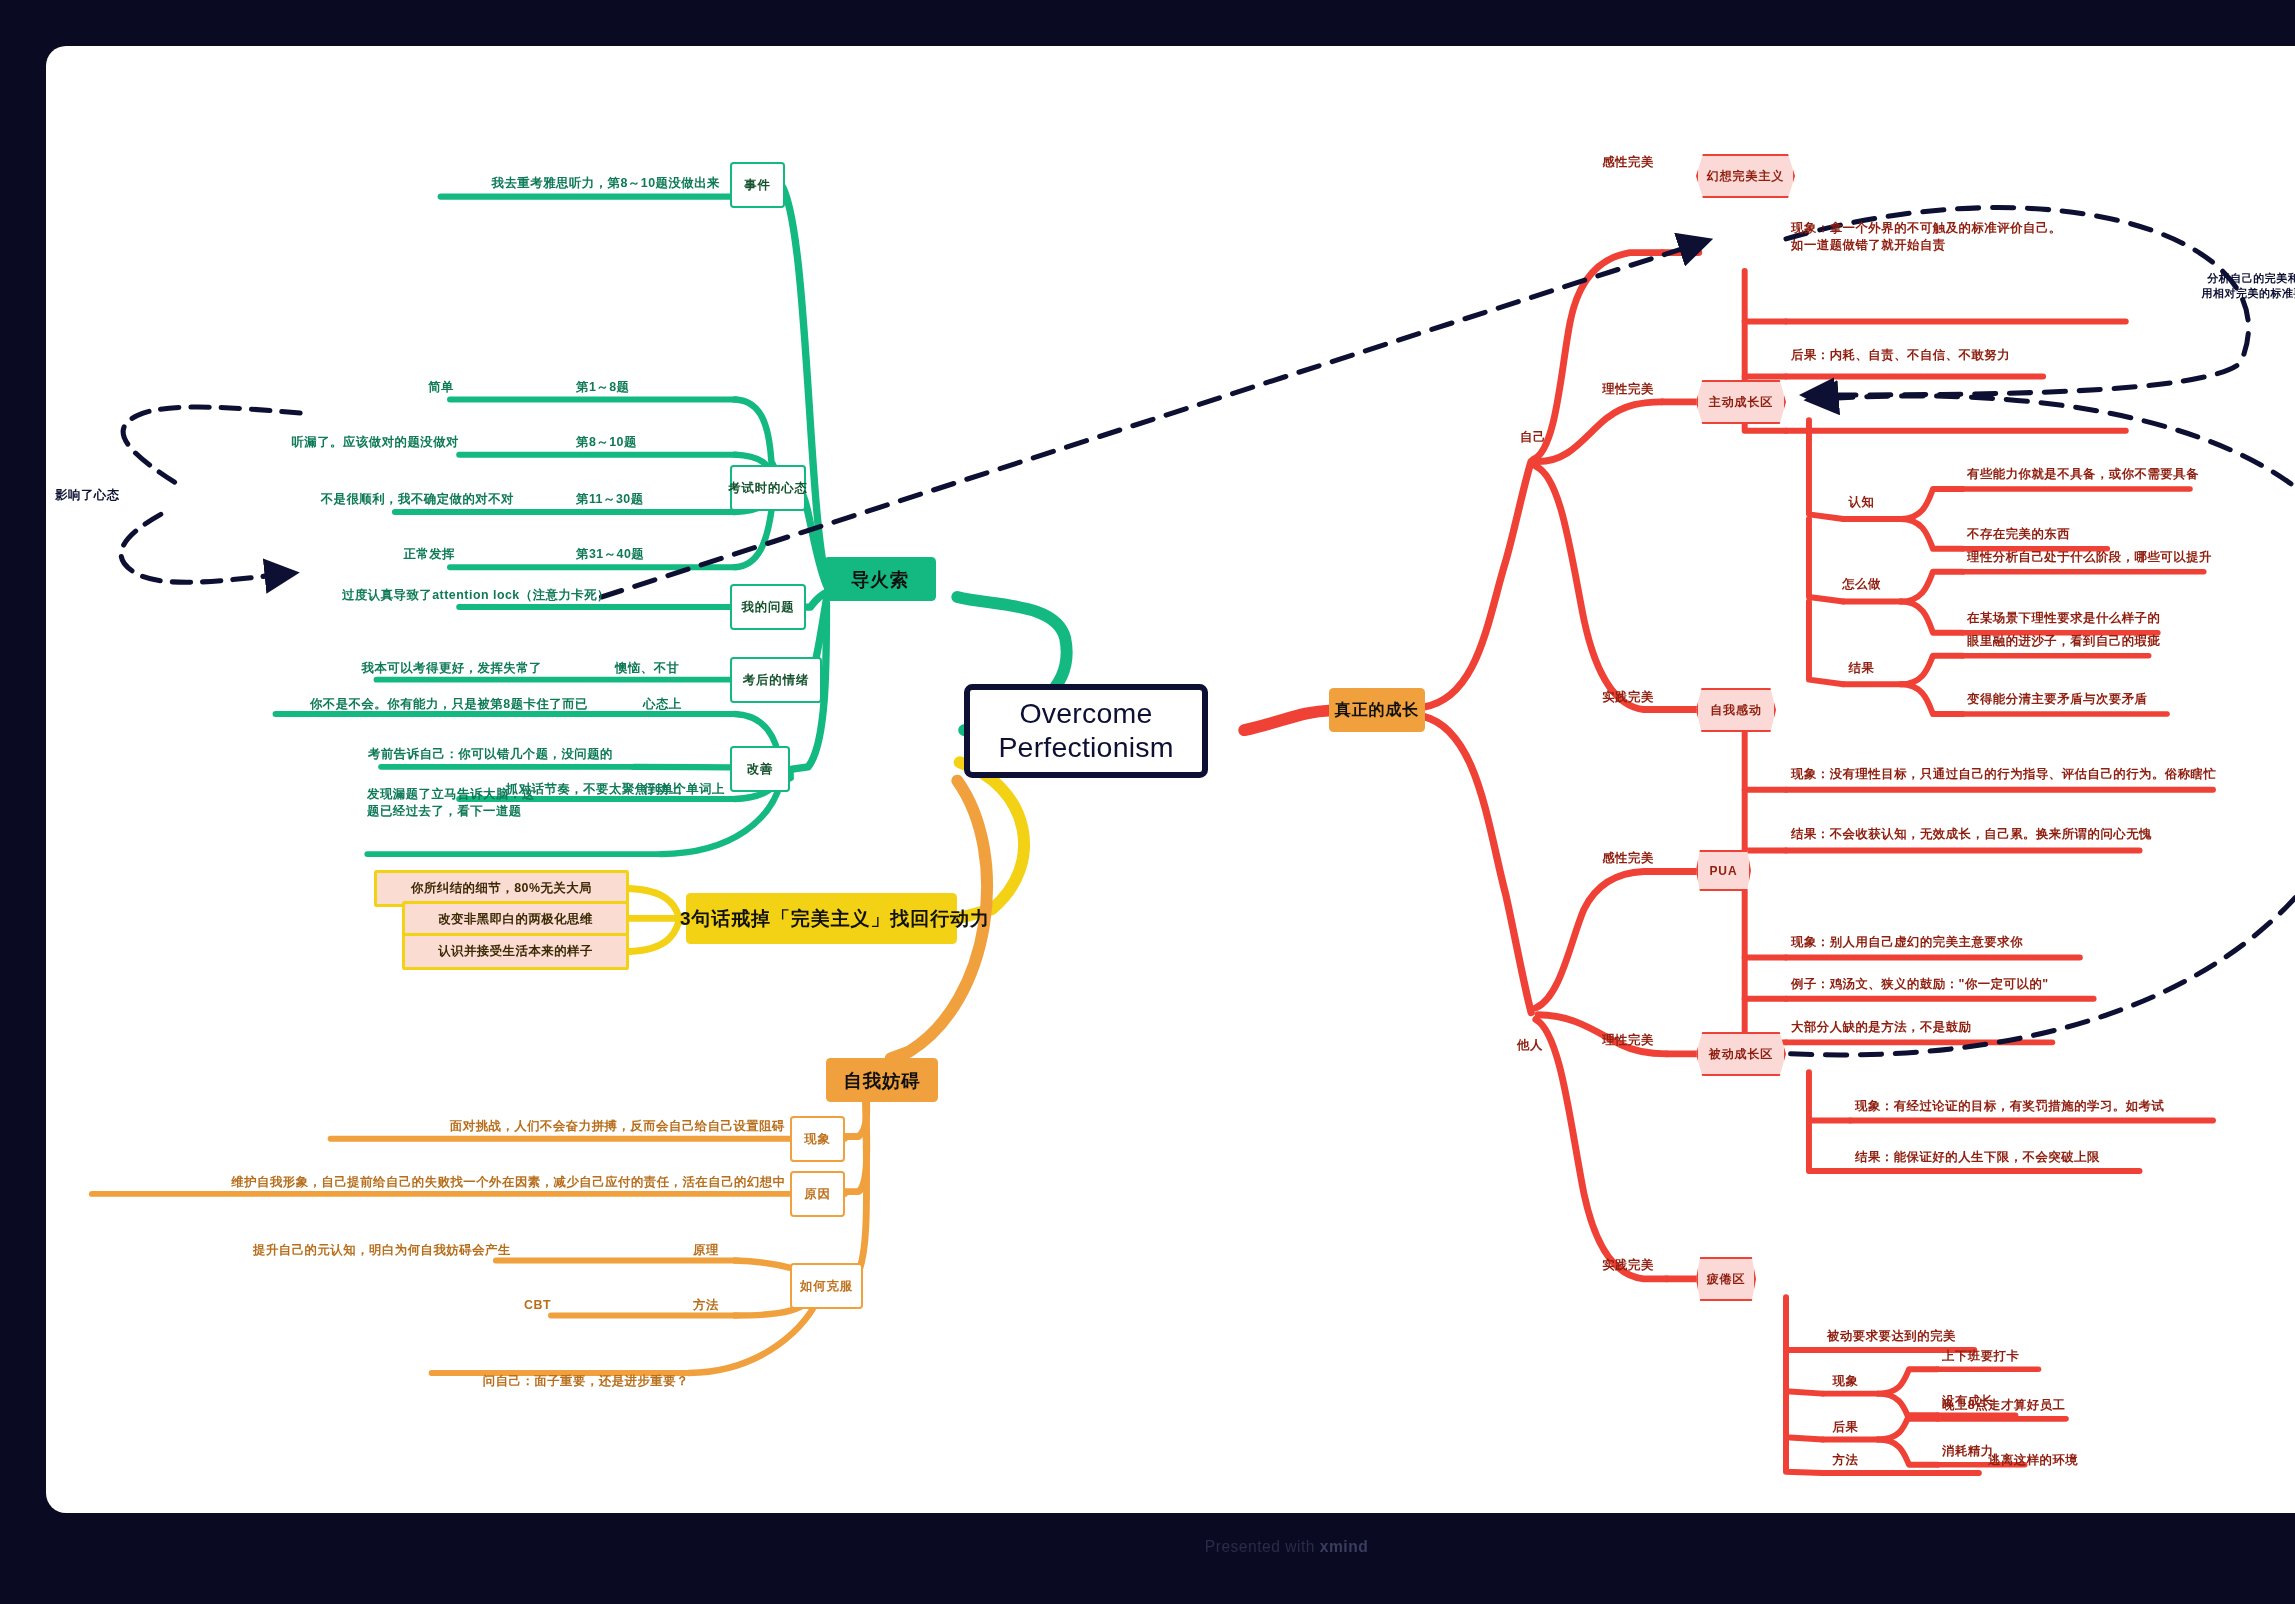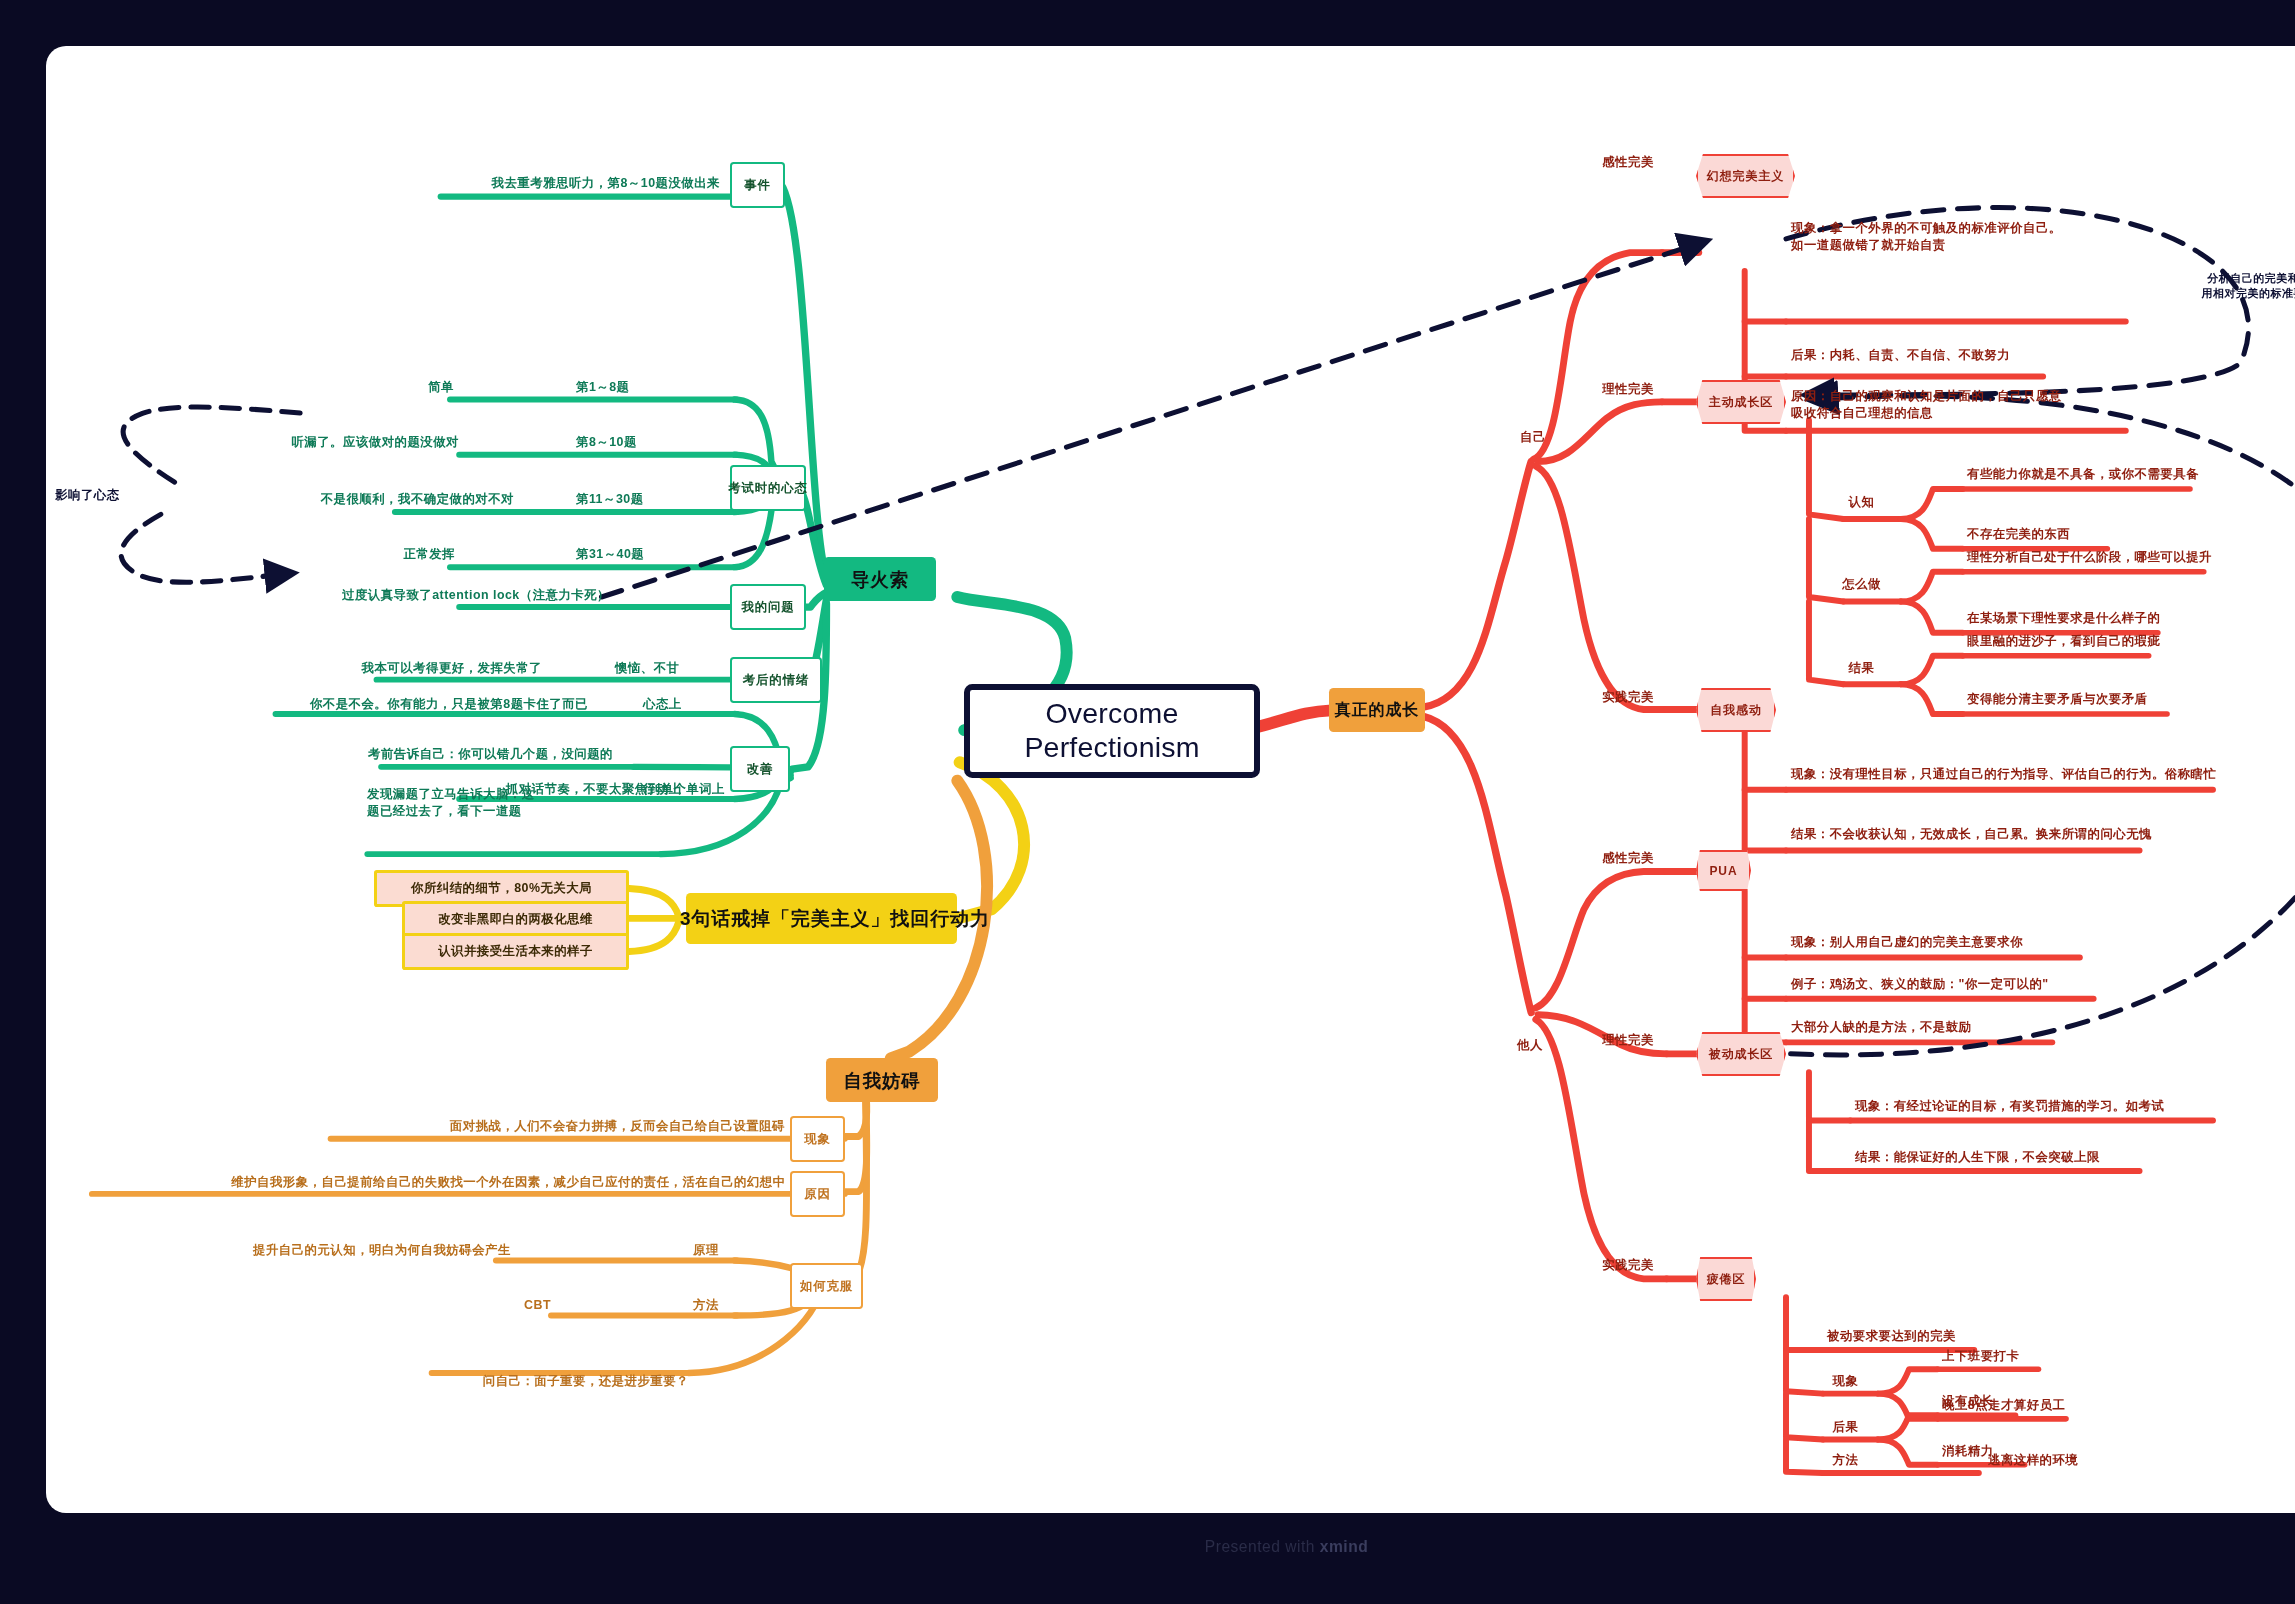--- a/index.html
+++ b/index.html
@@ -238,21 +238,21 @@
         <marker id="arrowDark3" markerWidth="7" markerHeight="7" refX="5" refY="3.5" orient="auto">
           <path d="M0,0 L7,3.5 L0,7 z" fill="#0d1033"></path>
         </marker>
         <marker id="arrowDark4" markerWidth="7" markerHeight="7" refX="4" refY="3.5" orient="auto">
           <path d="M0,0 L7,3.5 L0,7 z" fill="#0d1033"></path>
         </marker>
       </defs>
     </g>
   </svg>
 
-  <div class="node root" style="left:918px;top:638px;width:296px;height:94px;">Overcome
+  <div class="node root" style="left:918px;top:638px;width:244px;height:94px;">Overcome
 Perfectionism</div>
 
   <div class="node pill pill-green" style="left:778px;top:511px;width:112px;height:44px;">导火索</div>
 
   <div class="node obox" style="left:684px;top:116px;width:55px;height:46px;">事件</div>
   <div class="node lbl green r" style="left:275px;top:129px;width:399px;">我去重考雅思听力，第8～10题没做出来</div>
 
   <div class="node obox" style="left:684px;top:419px;width:76px;height:46px;">考试时的心态</div>
 
   <div class="node lbl green r" style="left:321px;top:333px;width:87px;">简单</div>
@@ -315,22 +315,20 @@
   <div class="node pill pill-orange" style="left:1283px;top:642px;width:96px;height:44px;font-size:16px;">真正的成长</div>
 
   <div class="node lbl red" style="left:1474px;top:383px;width:73px;">自己</div>
   <div class="node lbl red" style="left:1471px;top:991px;width:73px;">他人</div>
 
   <div class="node lbl red c" style="left:1536px;top:108px;width:92px;">感性完美</div>
   <div class="node hex" style="left:1650px;top:108px;width:99px;height:44px;">幻想完美主义</div>
   <div class="node lbl red" style="left:1745px;top:174px;width:459px;">现象：拿一个外界的不可触及的标准评价自己。
 如一道题做错了就开始自责</div>
   <div class="node lbl red" style="left:1745px;top:301px;width:367px;">后果：内耗、自责、不自信、不敢努力</div>
-  <div class="node lbl red" style="left:1745px;top:342px;width:459px;">原因：自己的观察和认知是片面的，自己只愿意
-吸收符合自己理想的信息</div>
 
   <div class="node lbl dark c" style="left:2096px;top:225px;width:257px;font-size:11px;">分析自己的完美和不完美
 用相对完美的标准要求自己</div>
 
   <div class="node lbl red c" style="left:1536px;top:335px;width:92px;">理性完美</div>
   <div class="node hex" style="left:1650px;top:334px;width:90px;height:44px;">主动成长区</div>
 
   <div class="node lbl red c" style="left:1781px;top:448px;width:69px;">认知</div>
   <div class="node lbl red" style="left:1921px;top:420px;width:413px;">有些能力你就是不具备，或你不需要具备</div>
   <div class="node lbl red" style="left:1921px;top:480px;width:321px;">不存在完美的东西</div>

